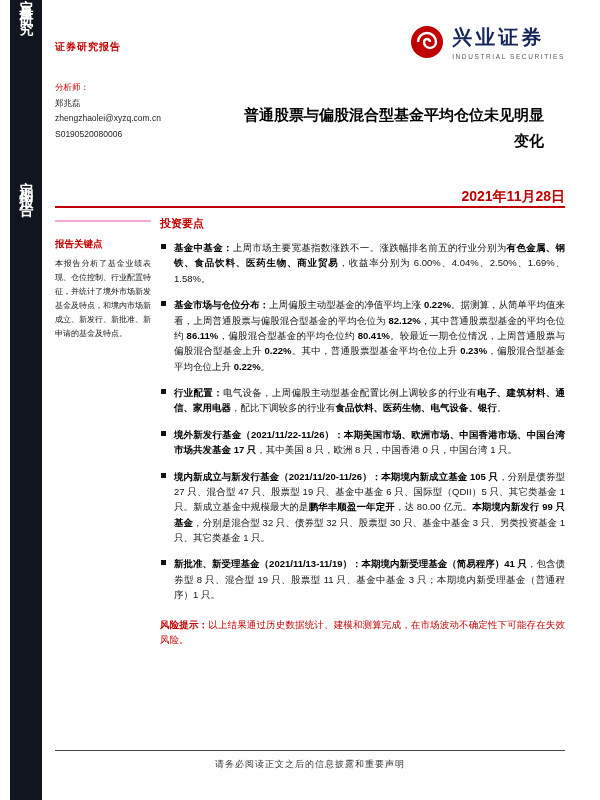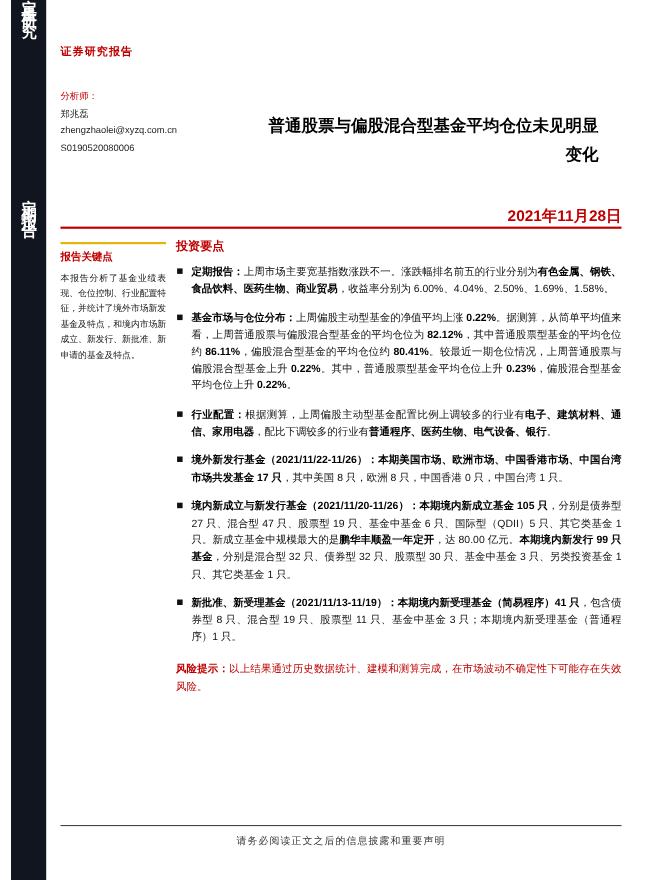--- a/index.html
+++ b/index.html
@@ -55,21 +55,21 @@
     position:absolute; right:35px; top:188px;
     color:var(--red); font-size:14px; font-weight:bold;
   }
   .redline {
     position:absolute; left:13px; right:35px; top:206px;
     height:2px; background:var(--red);
   }
 
   .keypoints {
     position:absolute; left:13px; top:220px; width:96px;
-    border-top:2px solid #eab308; padding-top:5px;
+    border-top:2px solid #f9a8d4; padding-top:16px;
   }
   .kp-head { color:var(--red); font-size:9.5px; font-weight:bold; margin-bottom:6px; }
   .kp-body { font-size:8px; color:#111; line-height:1.75; text-align:justify; }
 
   .main { position:absolute; left:118px; right:35px; top:216px; }
   .section-heading { color:var(--red); font-size:11px; font-weight:bold; margin-bottom:9px; }
 
   ul.bullets { list-style:none; margin-left:14px; }
   ul.bullets li {
     position:relative; font-size:9.5px; color:#111; line-height:1.62;
@@ -98,20 +98,32 @@
 
   <div class="sidebar">
     <div class="side-text top">定量研究</div>
     <div class="side-text mid">定期报告</div>
   </div>
 
   <div class="content">
 
     <div class="report-type">证券研究报告</div>
 
+    <div class="brand">
+      <div class="brand-logo">
+        <svg width="34" height="34" viewBox="0 0 34 34">
+          <circle cx="17" cy="17" r="16" fill="#c00000"></circle>
+          <path d="M8 17 a9 9 0 0 1 18 0 a6 6 0 0 1 -12 0 a3 3 0 0 1 6 0" fill="none" stroke="#ffffff" stroke-width="2.4"></path>
+        </svg>
+      </div>
+      <div class="brand-text">
+        <div class="brand-name">兴业证券</div>
+        <div class="brand-sub">INDUSTRIAL SECURITIES</div>
+      </div>
+    </div>
 
     <div class="analyst">
       <div class="analyst-label">分析师：</div>
       <div>郑兆磊</div>
       <div>zhengzhaolei@xyzq.com.cn</div>
       <div>S0190520080006</div>
     </div>
 
     <div class="title">普通股票与偏股混合型基金平均仓位未见明显变化</div>
 
@@ -120,23 +132,23 @@
     <div class="redline"></div>
 
     <div class="keypoints">
       <div class="kp-head">报告关键点</div>
       <div class="kp-body">本报告分析了基金业绩表现、仓位控制、行业配置特征，并统计了境外市场新发基金及特点，和境内市场新成立、新发行、新批准、新申请的基金及特点。</div>
     </div>
 
     <div class="main">
       <div class="section-heading">投资要点</div>
       <ul class="bullets" id="bullet-list">
-          <li><span class="b-title">定期报告：</span><span class="seg">上周市场主要宽基指数涨跌不一。涨跌幅排名前五的行业分别为</span><span class="seg bold">有色金属、钢铁、食品饮料、医药生物、商业贸易</span><span class="seg">，收益率分别为 6.00%、4.04%、2.50%、1.69%、1.58%。</span></li>
+          <li><span class="b-title">基金中基金：</span><span class="seg">上周市场主要宽基指数涨跌不一。涨跌幅排名前五的行业分别为</span><span class="seg bold">有色金属、钢铁、食品饮料、医药生物、商业贸易</span><span class="seg">，收益率分别为 6.00%、4.04%、2.50%、1.69%、1.58%。</span></li>
           <li><span class="b-title">基金市场与仓位分布：</span><span class="seg">上周偏股主动型基金的净值平均上涨 </span><span class="seg bold">0.22%</span><span class="seg">。据测算，从简单平均值来看，上周普通股票与偏股混合型基金的平均仓位为 </span><span class="seg bold">82.12%</span><span class="seg">，其中普通股票型基金的平均仓位约 </span><span class="seg bold">86.11%</span><span class="seg">，偏股混合型基金的平均仓位约 </span><span class="seg bold">80.41%</span><span class="seg">。较最近一期仓位情况，上周普通股票与偏股混合型基金上升 </span><span class="seg bold">0.22%</span><span class="seg">。其中，普通股票型基金平均仓位上升 </span><span class="seg bold">0.23%</span><span class="seg">，偏股混合型基金平均仓位上升 </span><span class="seg bold">0.22%</span><span class="seg">。</span></li>
-          <li><span class="b-title">行业配置：</span><span class="seg">根据测算，上周偏股主动型基金配置比例上调较多的行业有</span><span class="seg bold">电子、建筑材料、通信、家用电器</span><span class="seg">，配比下调较多的行业有</span><span class="seg bold">普通程序、医药生物、电气设备、银行</span><span class="seg">。</span></li>
+          <li><span class="b-title">行业配置：</span><span class="seg">电气设备，上周偏股主动型基金配置比例上调较多的行业有</span><span class="seg bold">电子、建筑材料、通信、家用电器</span><span class="seg">，配比下调较多的行业有</span><span class="seg bold">食品饮料、医药生物、电气设备、银行</span><span class="seg">。</span></li>
           <li><span class="b-title">境外新发行基金（2021/11/22-11/26）：</span><span class="seg bold">本期美国市场、欧洲市场、中国香港市场、中国台湾市场共发基金 17 只</span><span class="seg">，其中美国 8 只，欧洲 8 只，中国香港 0 只，中国台湾 1 只。</span></li>
           <li><span class="b-title">境内新成立与新发行基金（2021/11/20-11/26）：</span><span class="seg bold">本期境内新成立基金 105 只</span><span class="seg">，分别是债券型 27 只、混合型 47 只、股票型 19 只、基金中基金 6 只、国际型（QDII）5 只、其它类基金 1 只。新成立基金中规模最大的是</span><span class="seg bold">鹏华丰顺盈一年定开</span><span class="seg">，达 80.00 亿元。</span><span class="seg bold">本期境内新发行 99 只基金</span><span class="seg">，分别是混合型 32 只、债券型 32 只、股票型 30 只、基金中基金 3 只、另类投资基金 1 只、其它类基金 1 只。</span></li>
           <li><span class="b-title">新批准、新受理基金（2021/11/13-11/19）：</span><span class="seg bold">本期境内新受理基金（简易程序）41 只</span><span class="seg">，包含债券型 8 只、混合型 19 只、股票型 11 只、基金中基金 3 只；本期境内新受理基金（普通程序）1 只。</span></li>
         </ul>
       <div class="risk">
         <span class="risk-label">风险提示：</span><span>以上结果通过历史数据统计、建模和测算完成，在市场波动不确定性下可能存在失效风险。</span>
       </div>
     </div>
 
     <div class="footer-line"></div>

